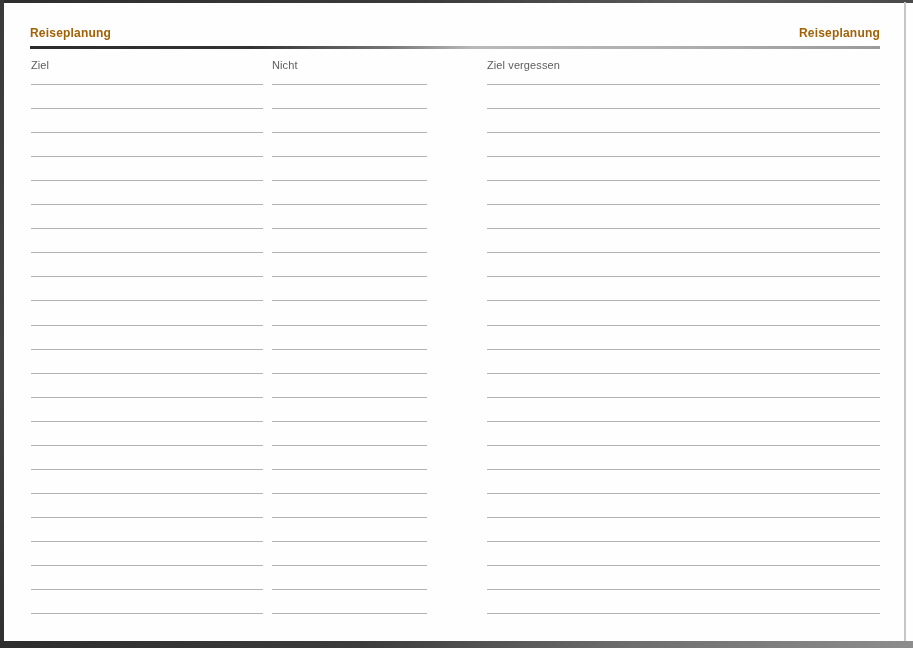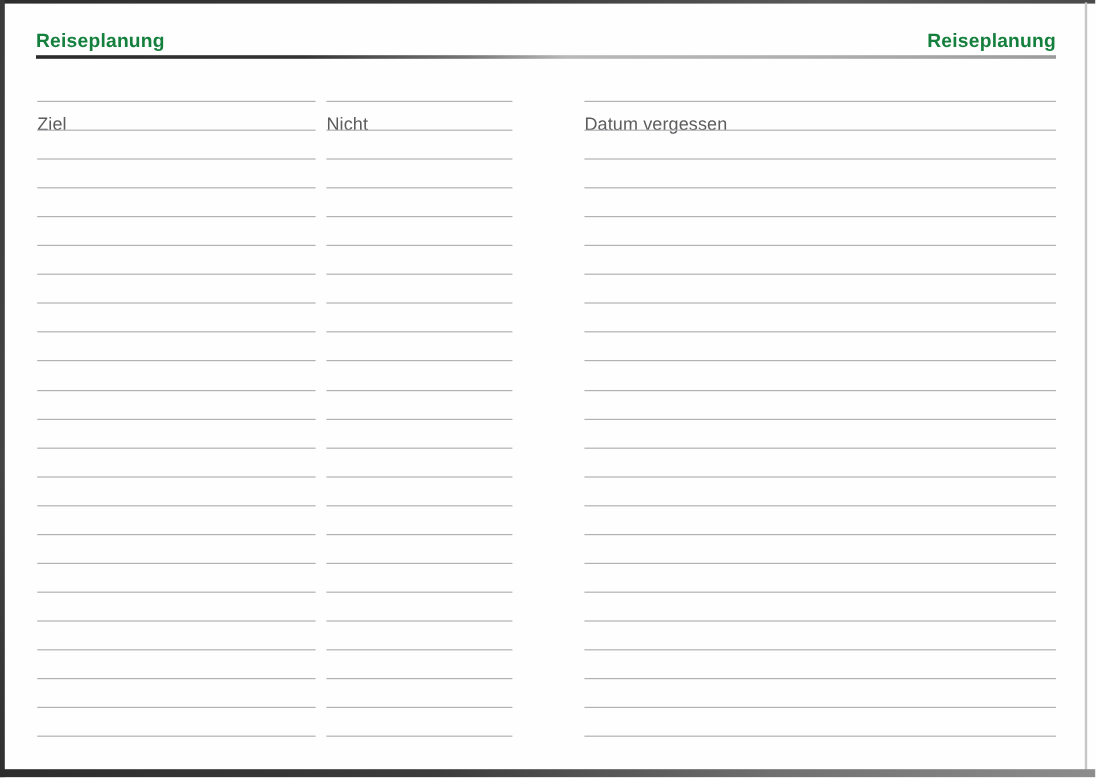--- a/index.html
+++ b/index.html
@@ -37,46 +37,45 @@
   .bottom-bar {
     position: absolute;
     left: 0; bottom: 0;
     width: 913px; height: 7px;
     background: linear-gradient(90deg, #2d2d2d 0%, #3c3c3c 40%, #6f6f6f 70%, #8d8d8d 100%);
   }
   
   .page-title {
     position: absolute;
     top: 26px;
-    font-size: 16px;
+    font-size: 12px;
     font-weight: bold;
     letter-spacing: 0.2px;
-    color: #15803d;
+    color: #a16207;
     white-space: nowrap;
   }
   .page-title.left  { left: 30px; }
   .page-title.right { right: 33px; }
   
   .header-rule {
     position: absolute;
     left: 30px; top: 46px;
     width: 850px; height: 3px;
     background: linear-gradient(90deg,
       #2c2c2c 0%, #333333 26%, #757575 42%,
       #b9b9b9 52%, #b0b0b0 75%, #9b9b9b 100%);
   }
   
   .col-label {
     position: absolute;
     top: 59px;
-    font-size: 15px;
+    font-size: 11px;
     color: #5d5d5f;
     letter-spacing: 0.1px;
     white-space: nowrap;
-    margin-top: 36px;
   }
   
   .ruled-line {
     position: absolute;
     height: 1px;
     background: #b2b2b6;
   }
 </style>
 </head>
 <body>
@@ -89,21 +88,21 @@
   <div class="page-title left">Reiseplanung</div>
 
   <div class="page-title right">Reiseplanung</div>
 
   <div class="header-rule"></div>
 
   <div class="col-label" style="left:31px">Ziel</div>
 
   <div class="col-label" style="left:272px">Nicht</div>
 
-  <div class="col-label" style="left:487px">Datum vergessen</div>
+  <div class="col-label" style="left:487px">Ziel vergessen</div>
 
   <div id="lines-layer">
       <div class="ruled-line" style="left: 31px; width: 232px; top: 84px;"></div>
       <div class="ruled-line" style="left: 31px; width: 232px; top: 108.05px;"></div>
       <div class="ruled-line" style="left: 31px; width: 232px; top: 132.1px;"></div>
       <div class="ruled-line" style="left: 31px; width: 232px; top: 156.15px;"></div>
       <div class="ruled-line" style="left: 31px; width: 232px; top: 180.2px;"></div>
       <div class="ruled-line" style="left: 31px; width: 232px; top: 204.25px;"></div>
       <div class="ruled-line" style="left: 31px; width: 232px; top: 228.3px;"></div>
       <div class="ruled-line" style="left: 31px; width: 232px; top: 252.35px;"></div>

